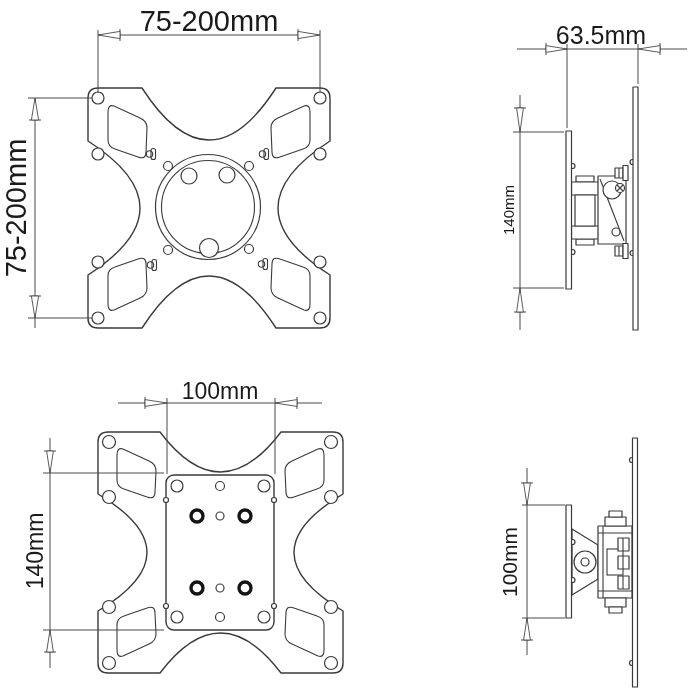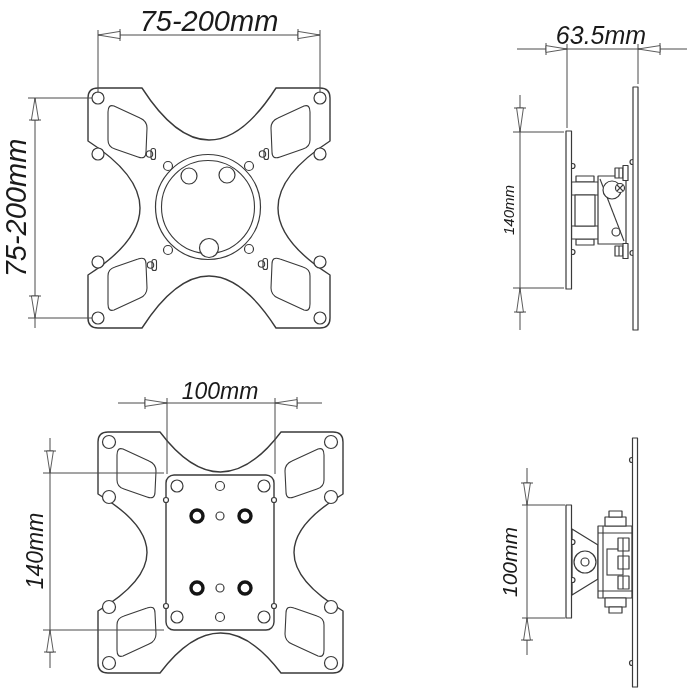--- a/index.html
+++ b/index.html
@@ -1,16 +1,16 @@
 <!DOCTYPE html>
 <html><head>
 <meta charset="utf-8">
 <style>
   html,body{margin:0;padding:0;background:#ffffff;}
-  .canvas{width:700px;height:700px;position:relative;background:#fff;overflow:hidden;font-style:italic;}
+  .canvas{width:700px;height:700px;position:relative;background:#fff;overflow:hidden;}
   svg{display:block;}
   svg text{fill:#1a1a1a;font-family:"Liberation Sans","DejaVu Sans",sans-serif;}
   .geo{fill:#ffffff;stroke:#3a3a3a;stroke-width:1.4;stroke-linejoin:round;}
   .part{fill:#ffffff;stroke:#3a3a3a;stroke-width:1.2;stroke-linejoin:round;}
   .hole{fill:#ffffff;stroke:#3a3a3a;stroke-width:1.2;}
   .bold-hole{fill:#ffffff;stroke:#151515;stroke-width:3.4;}
   .thin{fill:none;stroke:#3a3a3a;stroke-width:1.1;}
   .dim{stroke:#4a4a4a;stroke-width:1;fill:none;}
   .arr{fill:#ffffff;stroke:#4a4a4a;stroke-width:0.9;stroke-linejoin:miter;}
   .t29{font-size:29px;} .t25{font-size:25px;} .t23{font-size:23px;}

